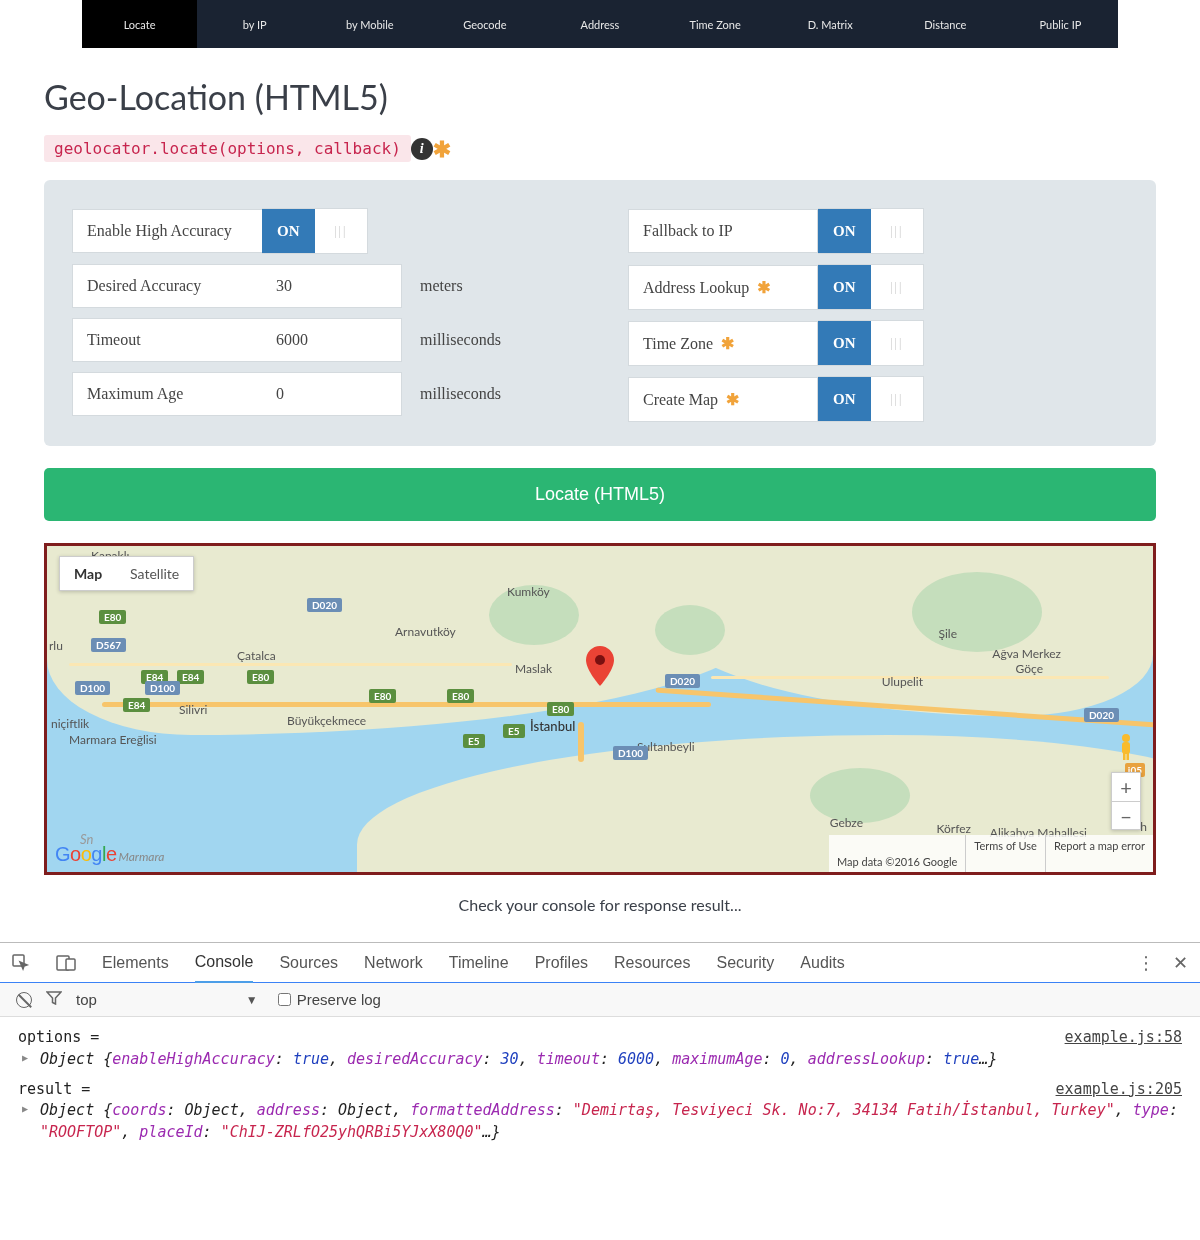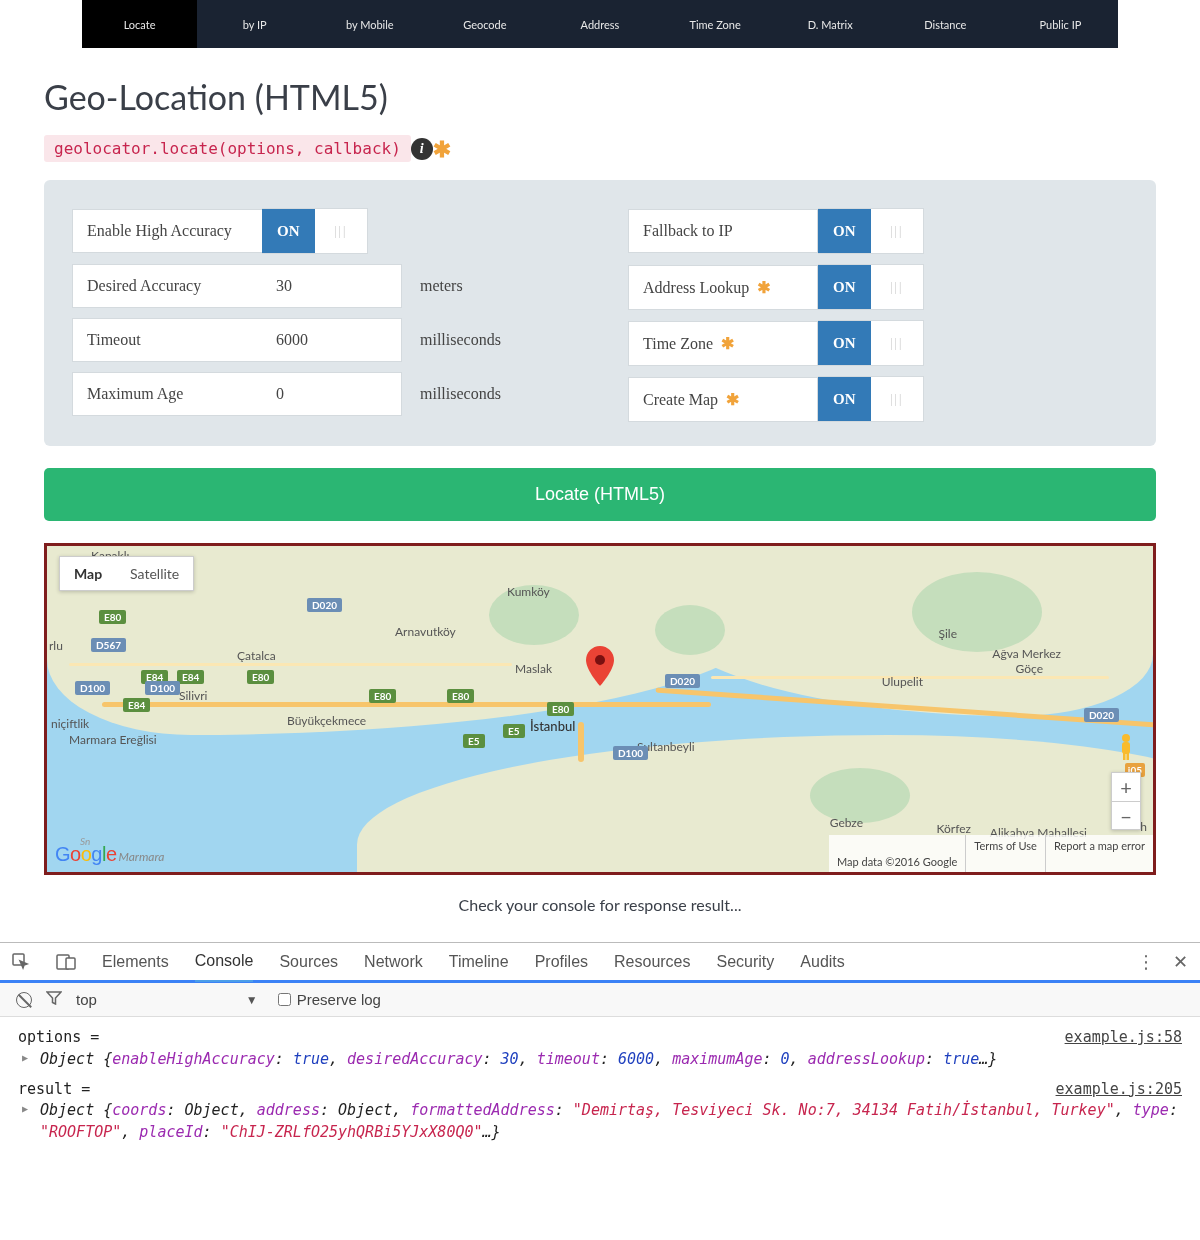--- a/index.html
+++ b/index.html
@@ -65,27 +65,27 @@
   
   .zoom-ctrl { position: absolute; right: 12px; bottom: 42px; background: #fff; border: 1px solid #ccc; width: 30px; box-shadow: 0 1px 4px rgba(0,0,0,.2); z-index: 5; }
   .zoom-btn { height: 28px; display: flex; align-items: center; justify-content: center; font-size: 20px; color: #666; cursor: pointer; }
   .zoom-btn + .zoom-btn { border-top: 1px solid #ccc; }
   .pegman { position: absolute; right: 12px; bottom: 110px; width: 30px; height: 30px; z-index: 5; }
   
   .google-logo { position: absolute; left: 8px; bottom: 6px; z-index: 5; }
   .gtext { font-family: "Product Sans", Arial, sans-serif; font-size: 20px; font-weight: 500; letter-spacing: -.5px; }
   .g-b { color: #4285f4; } .g-r { color: #ea4335; } .g-y { color: #fbbc05; } .g-g { color: #34a853; }
   .marmara { font-size: 12px; color: #888; font-style: italic; margin-left: 2px; }
-  .sn { position: absolute; left: 33px; bottom: 25px; font-size: 10px; font-style: italic; color: #999; }
+  .sn { position: absolute; left: 33px; bottom: 25px; font-size: 13px; font-style: italic; color: #999; }
   
   .console-hint { text-align: center; font-size: 16px; color: #3a3f48; margin: 20px 0 28px; }
   
   
   .devtools { border-top: 1px solid #bbb; background: #fff; font-family: -apple-system, sans-serif; }
-  .dt-tabs { display: flex; align-items: center; padding: 0 12px; border-bottom: 3px solid #3b82f6; height: 40px; gap: 26px; }
+  .dt-tabs { display: flex; align-items: center; padding: 0 12px; border-bottom: 1px solid #3b82f6; height: 40px; gap: 26px; }
   .dt-ico { color: #666; font-size: 16px; display: flex; align-items: center; }
   .dt-tab { font-size: 16px; color: #555; cursor: pointer; padding: 10px 0; }
   .dt-tab.active { color: #333; border-bottom: 2px solid #4c9ee8; }
   .dt-spacer { flex: 1; }
   .dt-menu { font-size: 18px; color: #666; display: flex; gap: 18px; }
   
   .dt-filter { display: flex; align-items: center; padding: 8px 16px; gap: 14px; font-size: 15px; color: #444; border-bottom: 1px solid #ddd; background: #f8f8f8; }
   .dt-down { margin-left: -20px; font-size: 12px; color: #555; }
   .dt-chk { margin-left: 155px; display: flex; align-items: center; gap: 6px; }
   
@@ -212,21 +212,21 @@
 
     <div class="city" style="top:2px;left:44px">Kapaklı</div>
     <div class="city" style="top:38px;left:460px">Kumköy</div>
     <div class="city" style="top:78px;left:348px">Arnavutköy</div>
     <div class="city" style="top:80px;right:196px">Şile</div>
     <div class="city" style="top:100px;right:92px">Ağva Merkez</div>
     <div class="city" style="top:115px;right:110px">Göçe</div>
     <div class="city" style="top:102px;left:190px">Çatalca</div>
     <div class="city" style="top:115px;left:468px">Maslak</div>
     <div class="city" style="top:128px;right:230px">Ulupelit</div>
-    <div class="city" style="top:142px;left:132px">Silivri</div>
+    <div class="city" style="top:156px;left:132px">Silivri</div>
     <div class="city" style="top:167px;left:240px">Büyükçekmece</div>
     <div class="city" style="top:172px;left:483px;font-size:13px;color:#333;font-weight:500">İstanbul</div>
     <div class="city" style="top:193px;left:590px">Sultanbeyli</div>
     <div class="city" style="top:170px;left:4px">niçiftlik</div>
     <div class="city" style="top:186px;left:22px">Marmara Ereğlisi</div>
     <div class="city" style="bottom:42px;right:290px">Gebze</div>
     <div class="city" style="bottom:36px;right:182px">Körfez</div>
     <div class="city" style="bottom:32px;right:66px">Alikahya Mahallesi</div>
     <div class="city" style="top:92px;left:2px">rlu</div>
     <div class="city" style="bottom:38px;right:6px">h</div>

